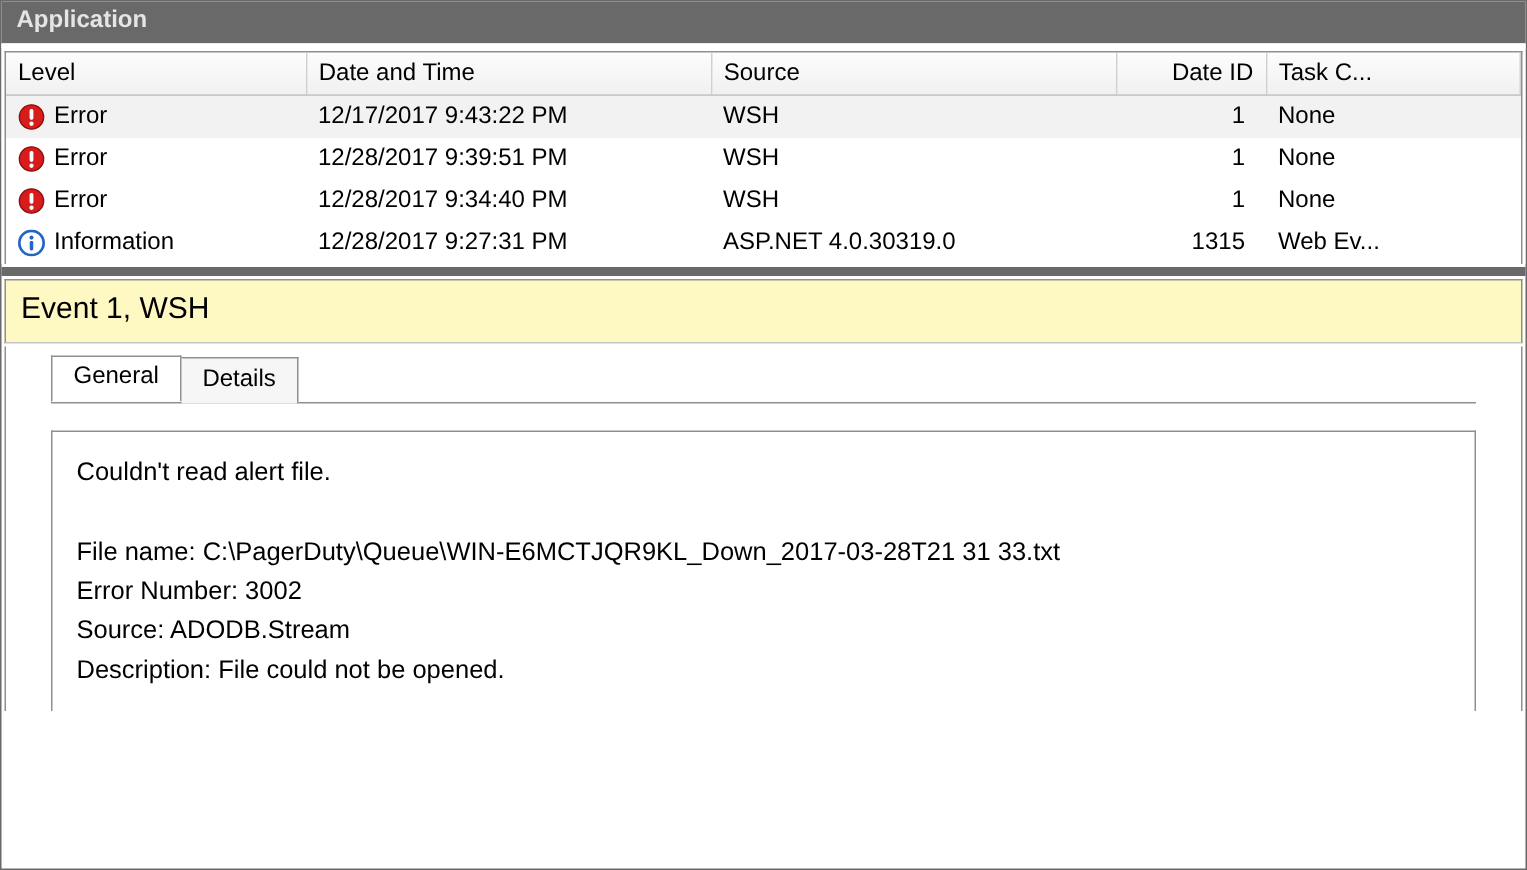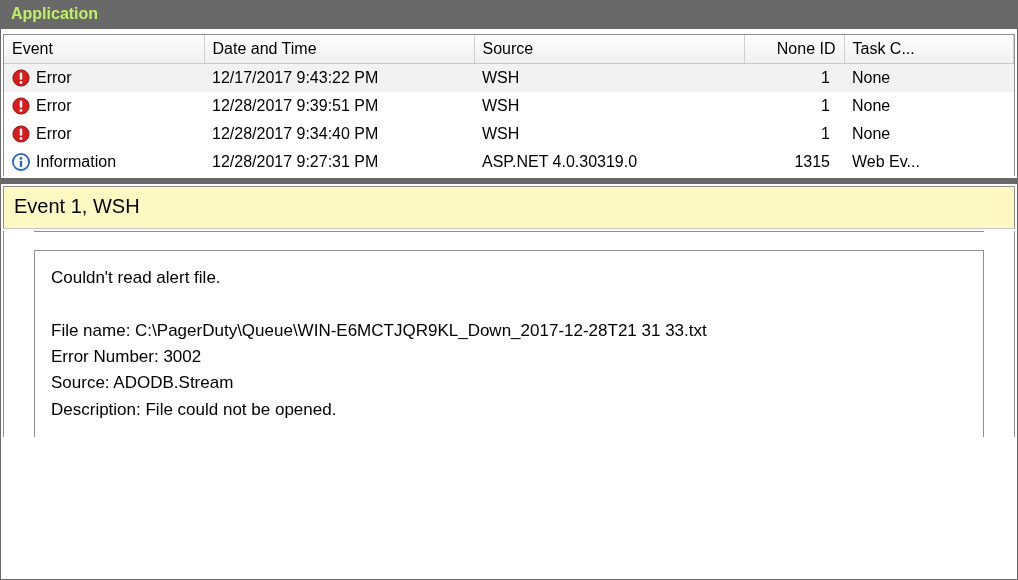--- a/index.html
+++ b/index.html
@@ -11,21 +11,21 @@
     color: #000;
     width: 1018px; height: 580px;
     overflow: hidden;
   }
   .outer {
     border: 1px solid #696969;
     width: 1018px; height: 580px;
   }
   .titlebar {
     background: #696969;
-    color: #bef264;
+    color: #e5e5e5;
     padding: 4px 10px 6px 10px;
     font-size: 16px;
     display: flex;
     align-items: baseline;
     gap: 18px;
   }
   .titlebar .app { font-weight: 600; }
   .grid-wrap {
     background: #fff;
     border-top: 3px solid #fff;
@@ -143,24 +143,24 @@
       <table class="events">
         <colgroup>
           <col class="c-level">
             <col class="c-date">
             <col class="c-source">
             <col class="c-id">
             <col class="c-task">
         </colgroup>
         <thead>
           <tr>
-            <th>Event</th>
+            <th>Level</th>
             <th>Date and Time</th>
             <th>Source</th>
-            <th class="num">None ID</th>
+            <th class="num">Date ID</th>
             <th>Task C...</th>
           </tr>
         </thead>
         <tbody id="event-rows">
             <tr class="selected">
               <td>
                 <div class="level-cell">
                   <svg class="icon" viewBox="0 0 20 20">
                     <circle cx="10" cy="10" r="9" fill="#d81b1b" stroke="#8a0f0f" stroke-width="1"></circle>
                     <rect x="8.6" y="4" width="2.8" height="8" rx="1.2" fill="#fff"></rect>
@@ -224,25 +224,29 @@
             </tr>
           </tbody>
       </table>
     </div>
   </div>
 
   <div class="splitter"></div>
 
   <div class="detail-header">Event 1, WSH</div>
 
+  <div class="tabbar">
+    <div class="tab active">General</div>
+    <div class="tab">Details</div>
+  </div>
 
   <div class="tab-content-wrap">
     <div class="tab-content-border">
       <div class="msg-box">Couldn't read alert file.
 
-File name: C:\PagerDuty\Queue\WIN-E6MCTJQR9KL_Down_2017-12-28T21 31 33.txt
+File name: C:\PagerDuty\Queue\WIN-E6MCTJQR9KL_Down_2017-03-28T21 31 33.txt
 Error Number: 3002
 Source: ADODB.Stream
 Description: File could not be opened.</div>
     </div>
   </div>
 
 </div>
 
 </body></html>

